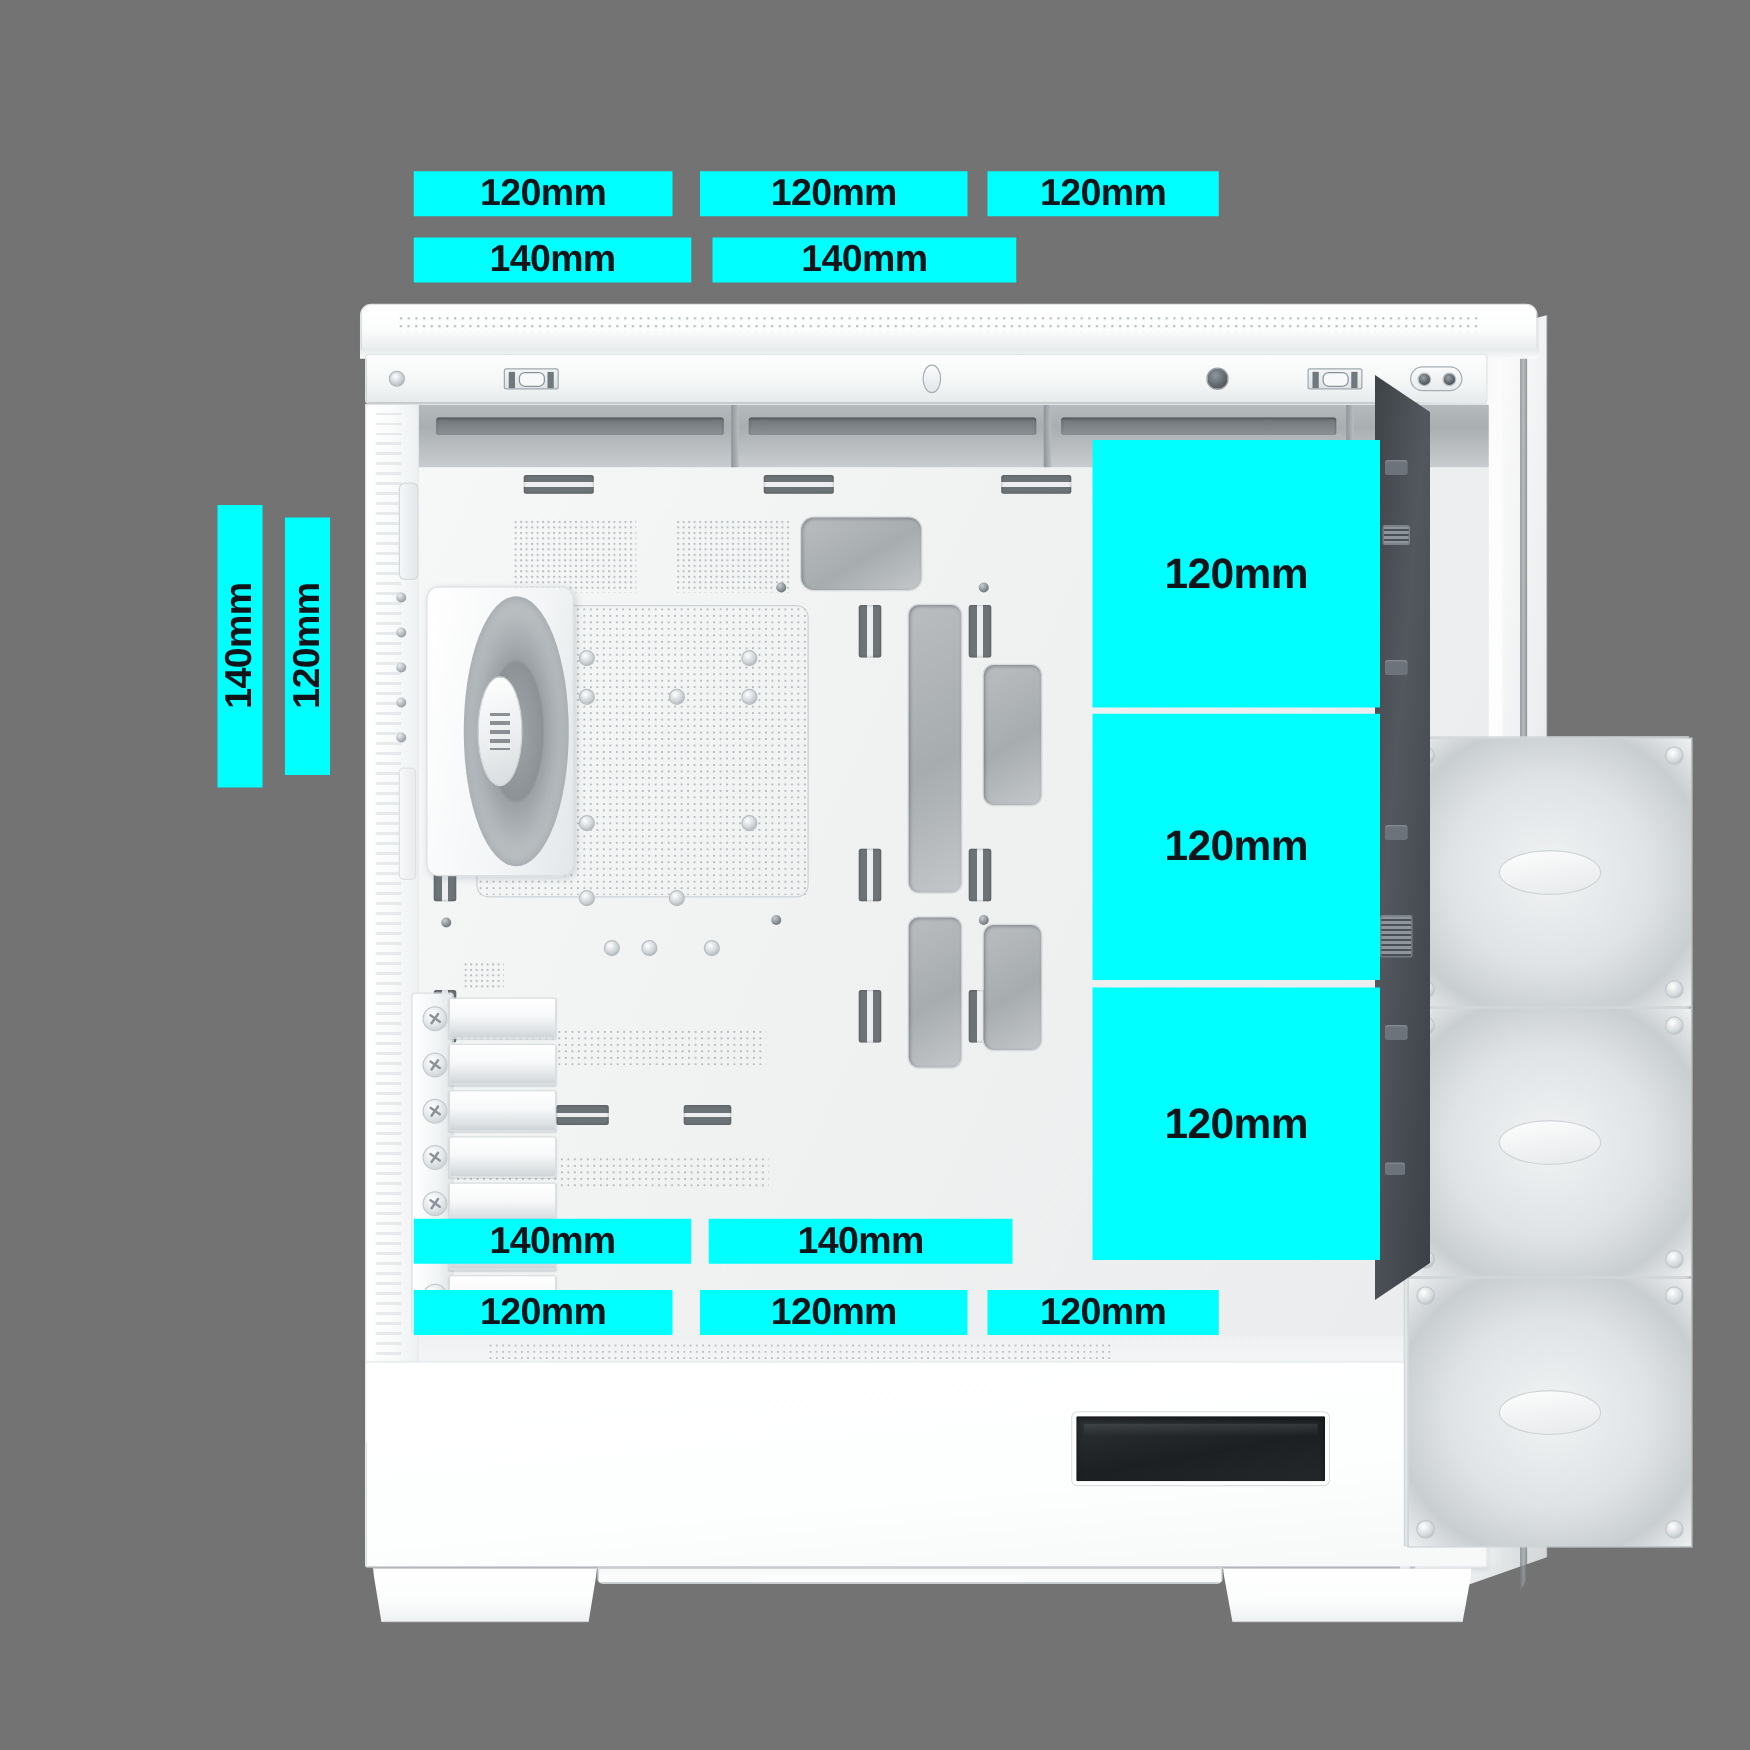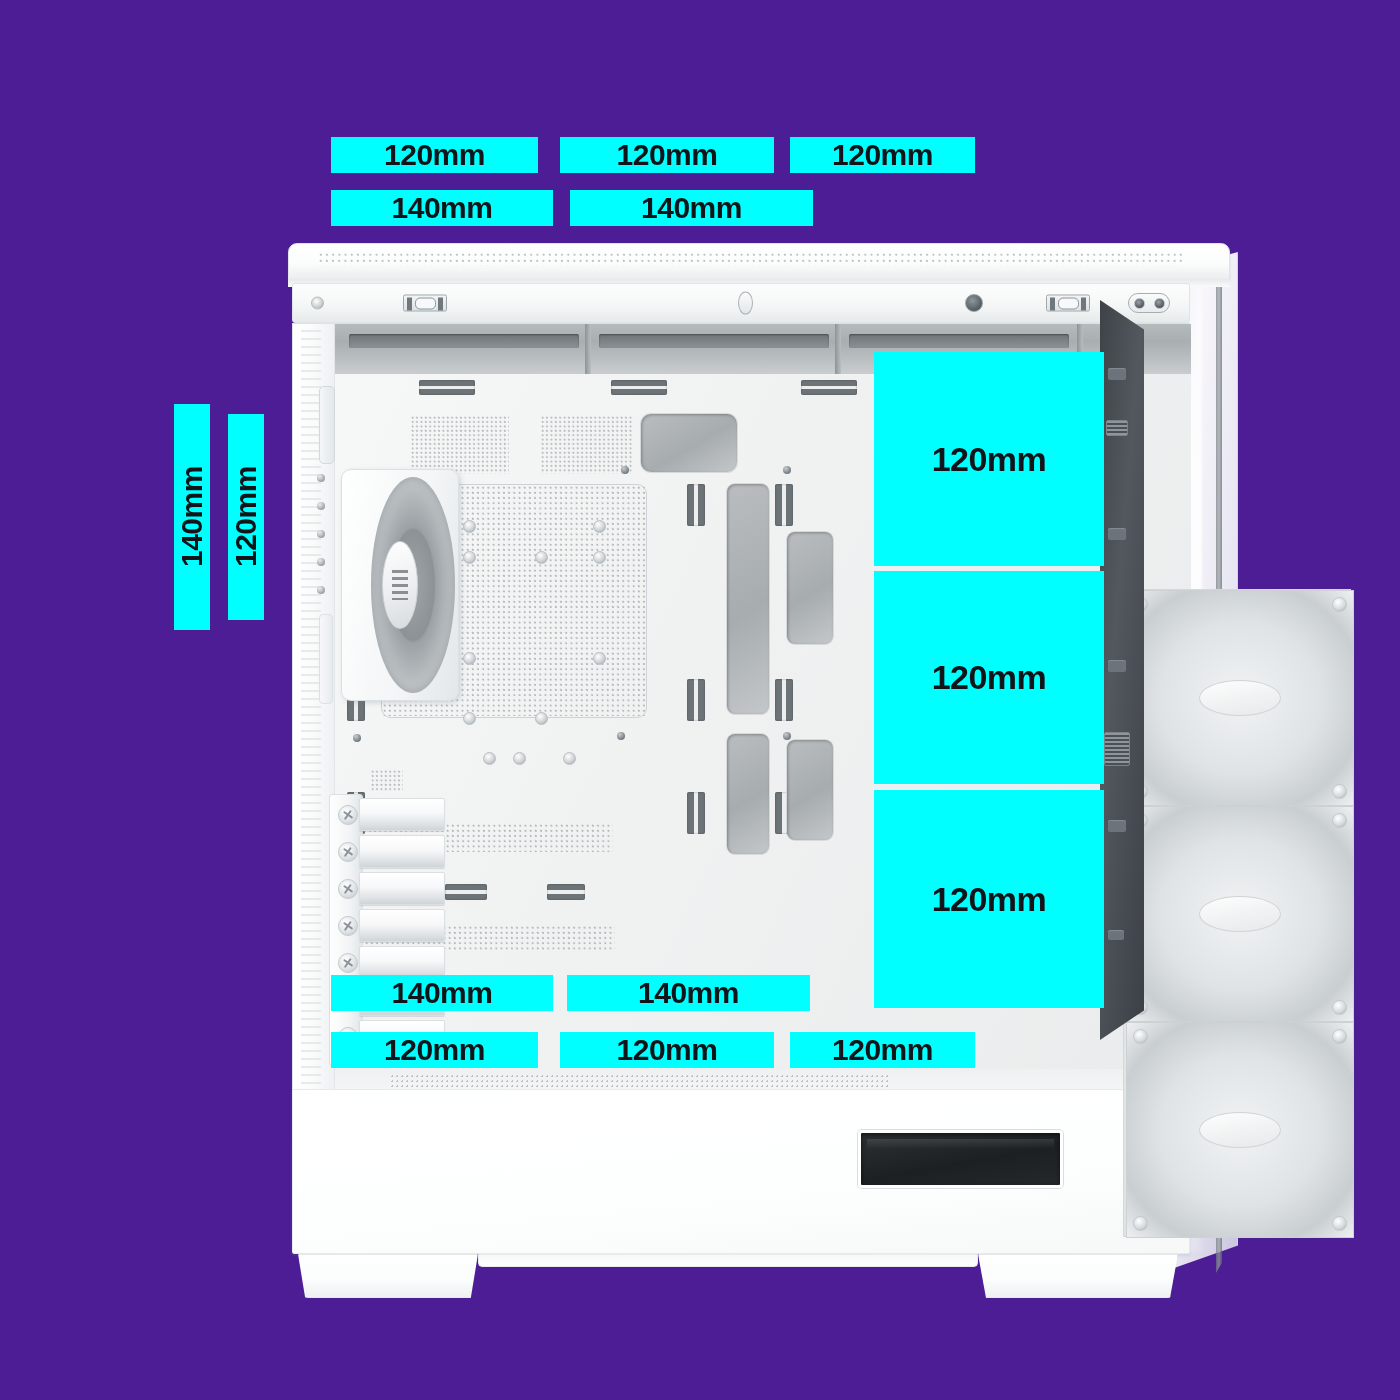--- a/index.html
+++ b/index.html
@@ -5,21 +5,21 @@
   * { box-sizing: border-box; margin: 0; padding: 0; }
   html, body {
     width: 1400px; height: 1400px;
     background: #d6eef3;
     font-family: "Liberation Sans", sans-serif;
     overflow: hidden;
   }
   #stage {
     position: relative;
     width: 1400px; height: 1400px;
-    background: #4c1d95;
+    background: #737373;
   }
 
   
   .chip {
     position: absolute;
     background: #00ffff;
     color: #111418;
     font-family: "Liberation Sans", sans-serif;
     font-weight: bold;
     font-size: 30px;

